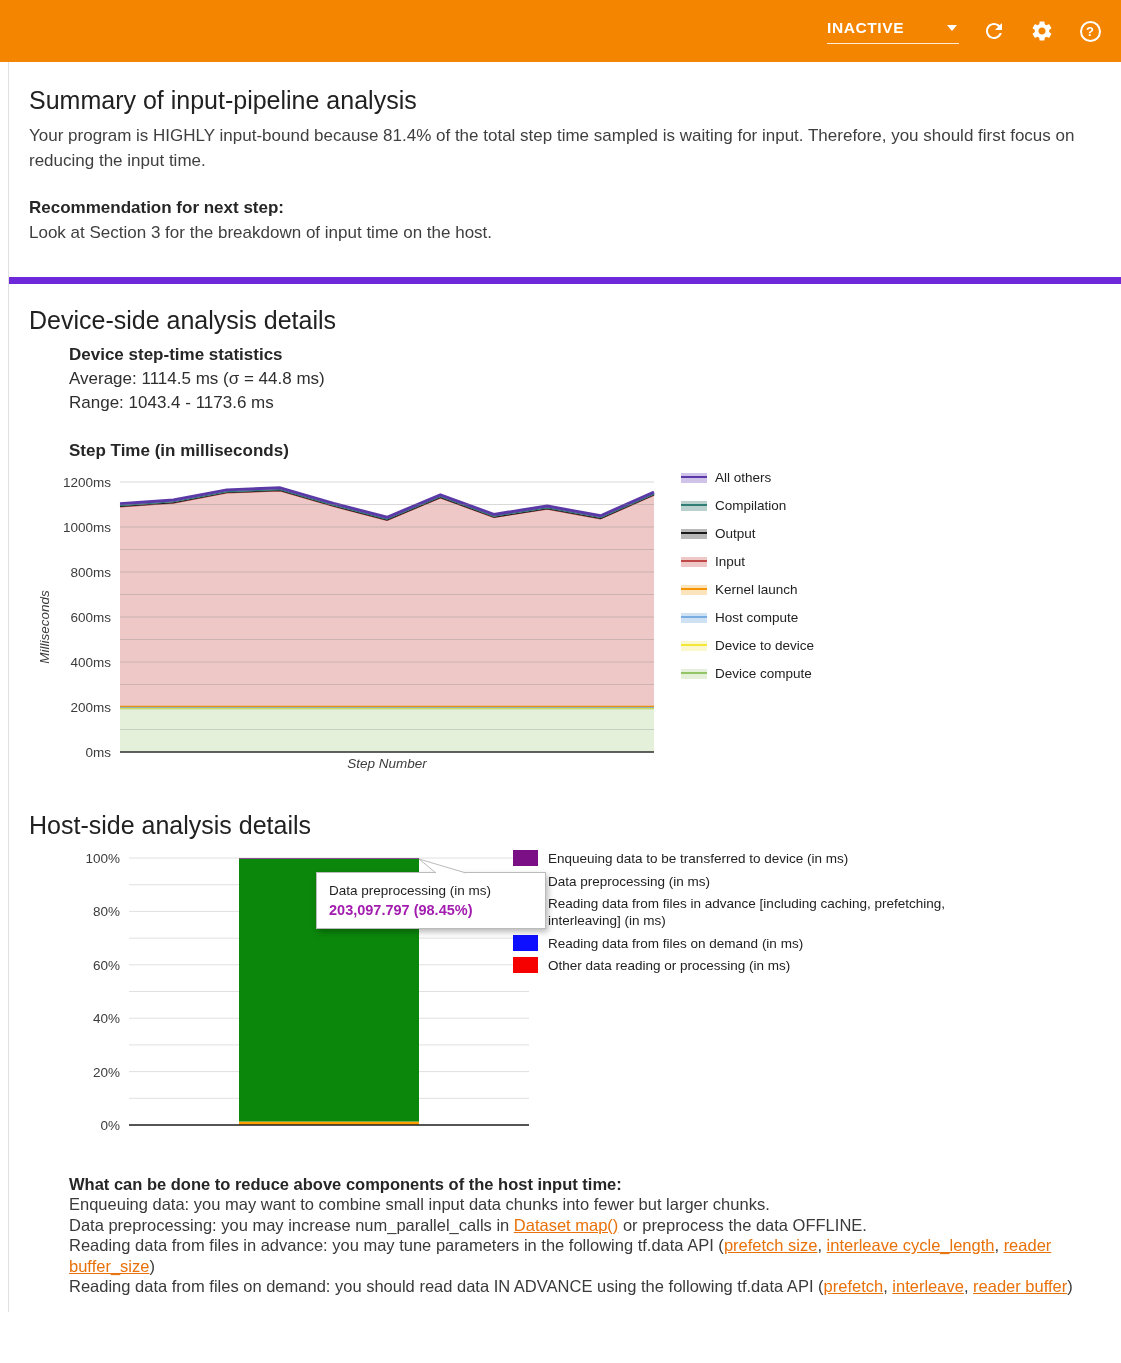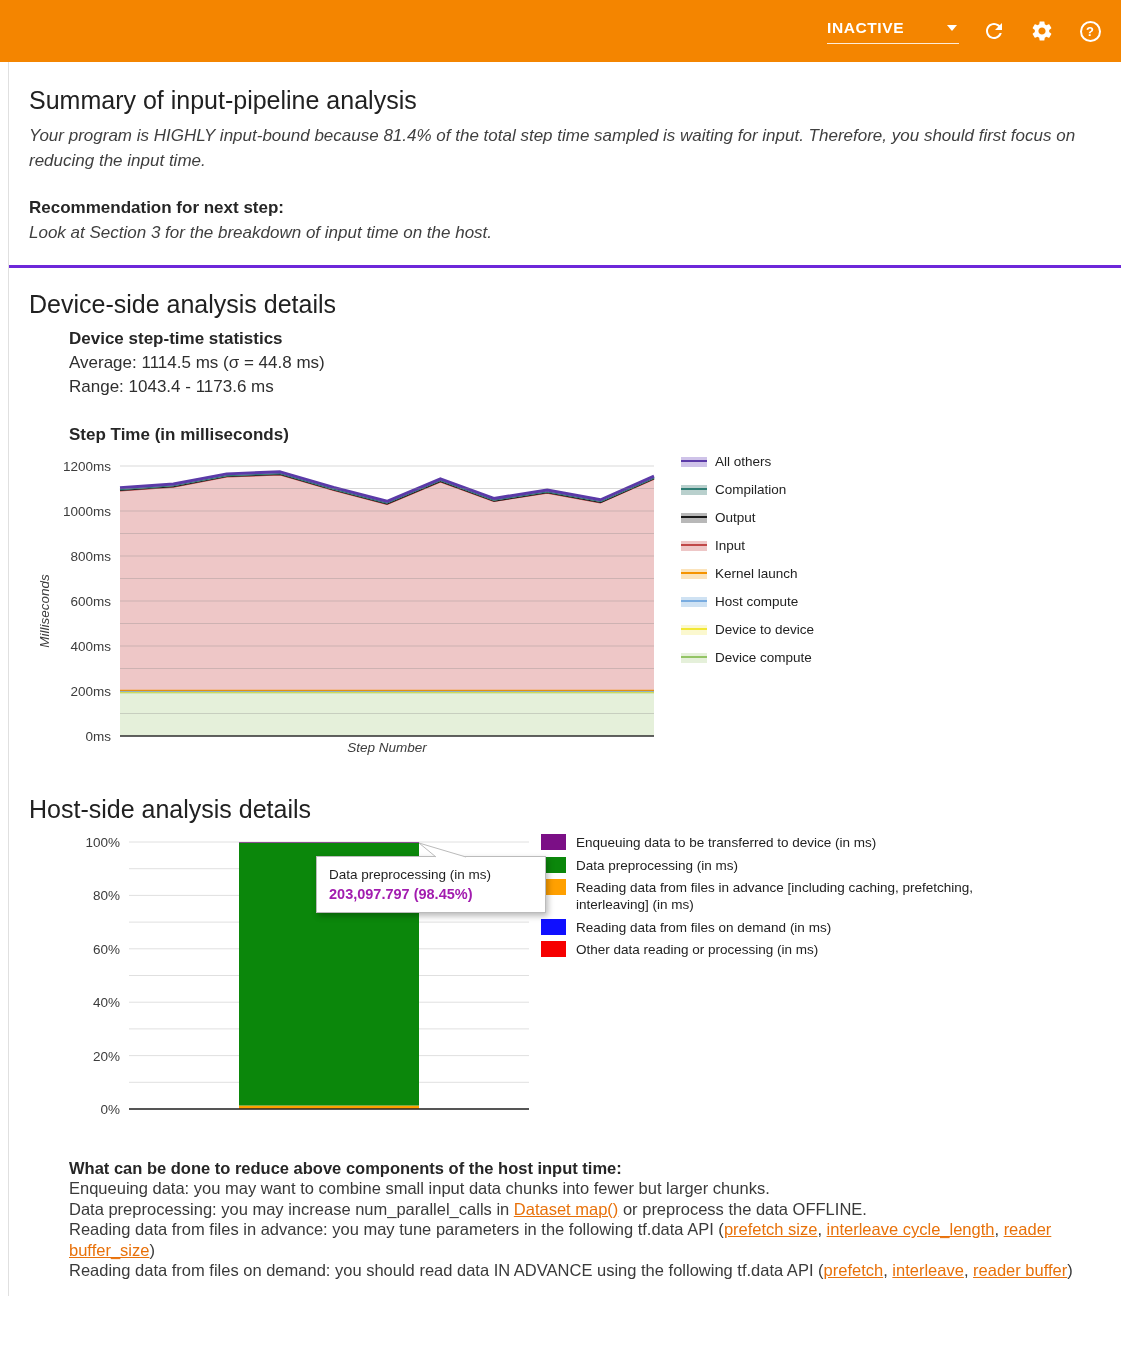--- a/index.html
+++ b/index.html
@@ -15,41 +15,41 @@
   .caret { width:0; height:0; border-left:5px solid transparent; border-right:5px solid transparent;
            border-top:6px solid #fff; margin-right:2px; }
   .icon-btn { background:none; border:none; cursor:pointer; width:26px; height:26px;
               display:flex; align-items:center; justify-content:center; padding:0; }
   .help-circle { width:21px; height:21px; border:2px solid #fff; border-radius:50%; color:#fff;
                  font-size:13px; font-weight:bold; display:flex; align-items:center; justify-content:center; }
 
   
   .card { margin-left:8px; border-left:1px solid #e0e0e0; padding-top:2px; }
   .sec { padding:22px 24px 16px 20px; }
-  .sec-summary { border-bottom:3px solid #6d28d9; padding-bottom:20px; }
+  .sec-summary { border-bottom:7px solid #6d28d9; padding-bottom:32px; }
   h1 { font-size:25px; font-weight:400; color:#212121; margin-bottom:8px; }
   h2 { font-size:21px; font-weight:400; color:#212121; margin:16px 0 10px 15px; }
-  .italic { font-style:italic; }
+  .italic { }
   .bold { font-weight:bold; color:#262626; }
   .body-txt { font-size:17px; line-height:25px; max-width:1050px; color:#3f3f3f; }
   .rec-head { font-size:17px; margin-top:22px; line-height:25px; }
   .stats { margin-left:40px; font-size:17px; line-height:24px; color:#2f2f2f; }
   .chart-title { margin:26px 0 8px 40px; font-size:17px; }
 
   
   .chart1-row { display:flex; align-items:flex-start; }
   svg text { font-family:"Liberation Sans", sans-serif; }
   .legend1 { margin-left:12px; }
   .lg1-item { display:flex; align-items:center; margin-bottom:11px; }
   .lg1-swatch { width:26px; height:10px; position:relative; margin-right:8px; flex:none; }
   .lg1-swatch i { position:absolute; left:0; right:0; top:3px; height:2.6px; display:block; }
   .lg1-item span.t, .lg2-item span.t { font-size:13.5px; color:#222; line-height:17px; }
 
   .chart2-wrap { position:relative; margin-left:16px; height:312px; }
-  #legend2 { position:absolute; left:496px; top:2px; width:500px; }
+  #legend2 { position:absolute; left:468px; top:2px; width:500px; }
   .lg2-item { display:flex; align-items:flex-start; margin-bottom:5.5px; }
   .lg2-swatch { width:25px; height:16px; margin-right:10px; flex:none; }
 
   .tooltip { position:absolute; left:271px; top:24px; width:230px; background:#fff;
              border:1px solid #bbb; box-shadow:2px 3px 6px rgba(0,0,0,.28); padding:8px 12px; z-index:5; }
   .tooltip .tl1 { font-size:13.5px; color:#1f1f1f; line-height:19px; }
   .tooltip .tl2 { font-size:14.5px; font-weight:bold; color:#a21caf; line-height:20px; }
   .callout { position:absolute; left:330px; top:0; z-index:6; }
 
   

